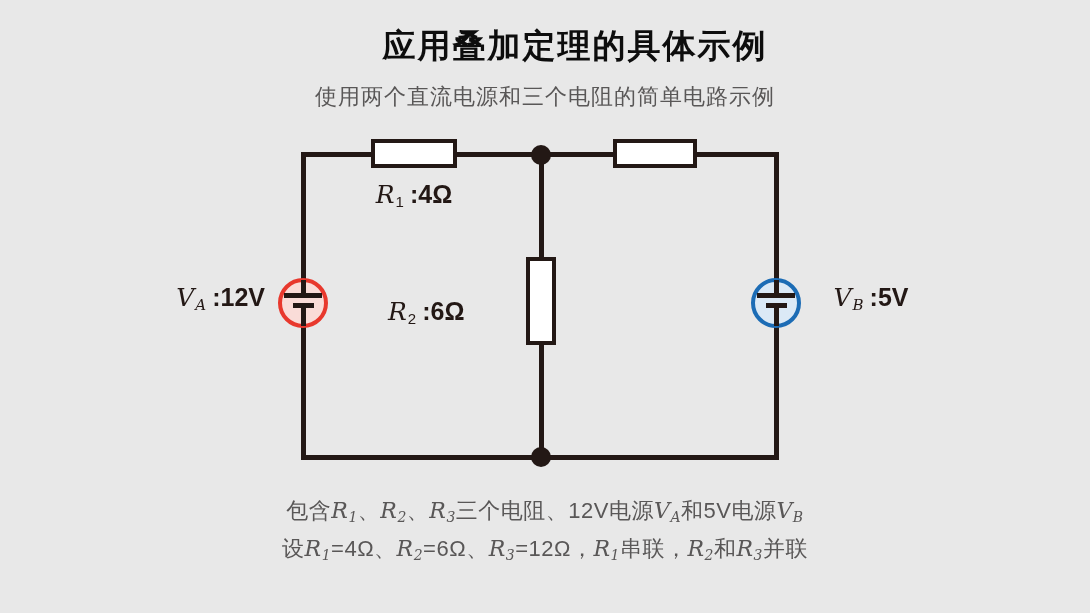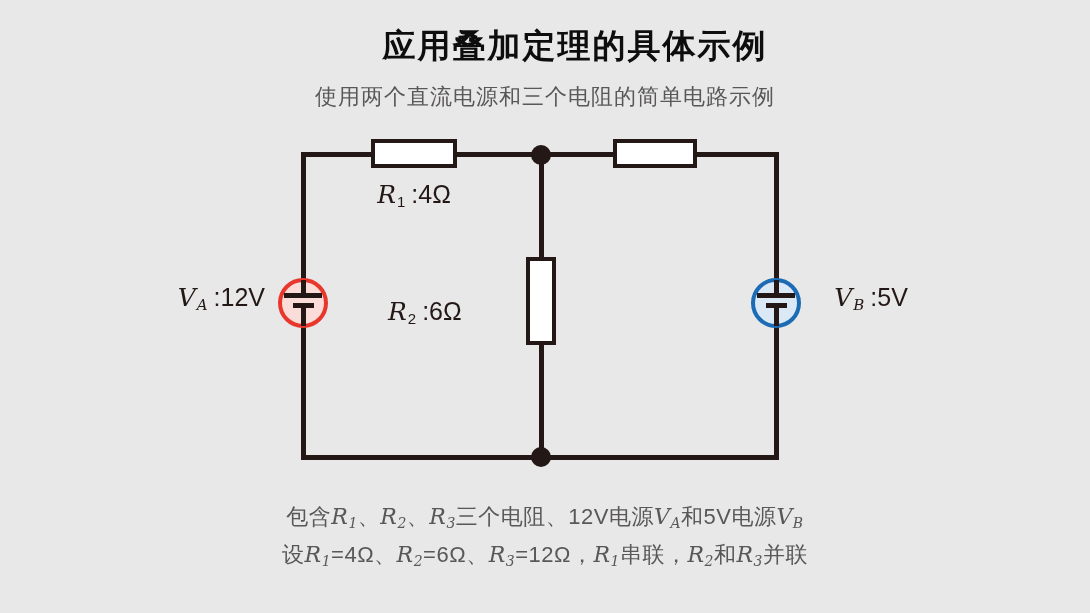--- a/index.html
+++ b/index.html
@@ -21,24 +21,24 @@
   .source-va{border-color:#e8382d;background:#fadcd8;}
   .source-vb{border-color:#1c6cb5;background:#dbe9f6;}
   .bar{position:absolute;background:#231815;z-index:3;}
 
   .clabel{position:absolute;font-size:25px;color:#231815;line-height:30px;
         white-space:nowrap;z-index:5;}
   .clabel .sym{font-family:"DejaVu Serif","Liberation Serif",serif;font-style:italic;}
   .clabel .sub{font-size:15px;vertical-align:-4px;margin-left:1px;}
   .r-lab .sub{font-family:"Liberation Sans",sans-serif;font-style:normal;}
   .v-lab .sub{font-family:"DejaVu Serif","Liberation Serif",serif;font-style:italic;}
-  .clabel .val{font-family:"Liberation Sans",sans-serif;margin-left:6px;}
+  .clabel .val{font-family:"Liberation Sans",sans-serif;margin-left:6px;font-weight:bold;}
 
   .desc{position:absolute;left:0;width:100%;text-align:center;font-size:22px;
-        color:#595757;line-height:42px;letter-spacing:0.5px;z-index:5;}
+        color:#595757;line-height:30px;letter-spacing:0.5px;z-index:5;}
   .s-i{font-family:"DejaVu Serif","Liberation Serif",serif;font-style:italic;}
   .s-isub{font-family:"DejaVu Serif","Liberation Serif",serif;font-style:italic;
         font-size:14px;vertical-align:-4px;}
 </style>
 </head>
 <body>
 
 <div class="stage">
 
   <div class="title">应用叠加定理的具体示例</div>

